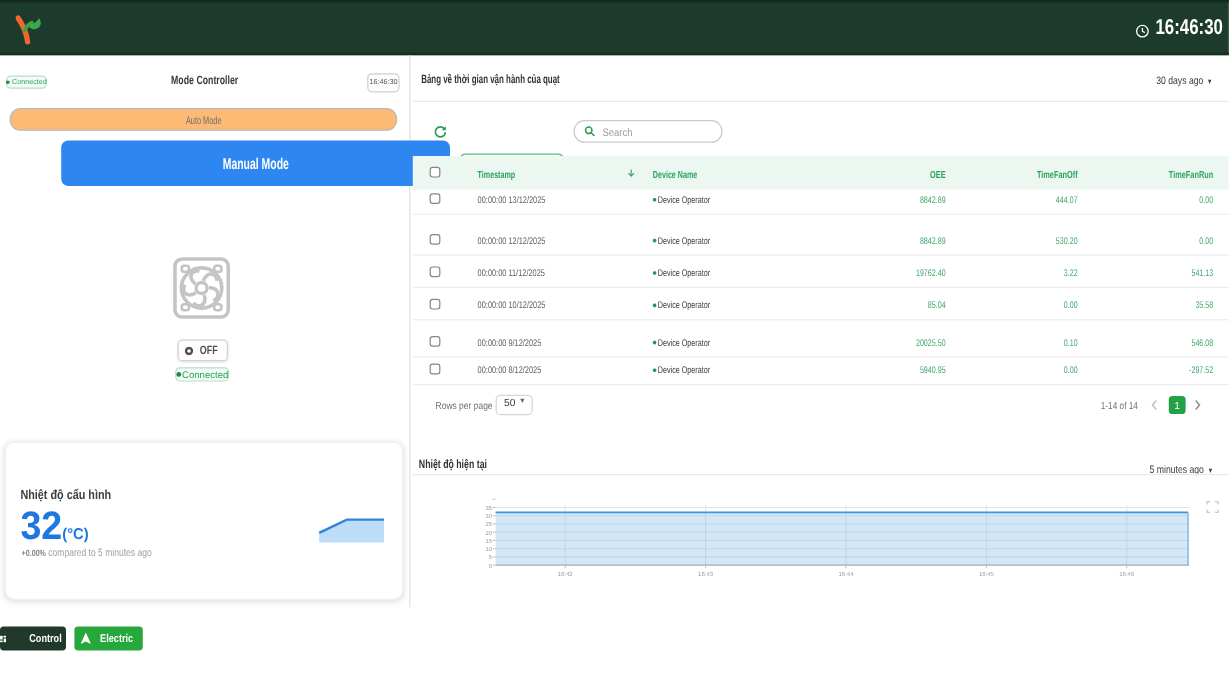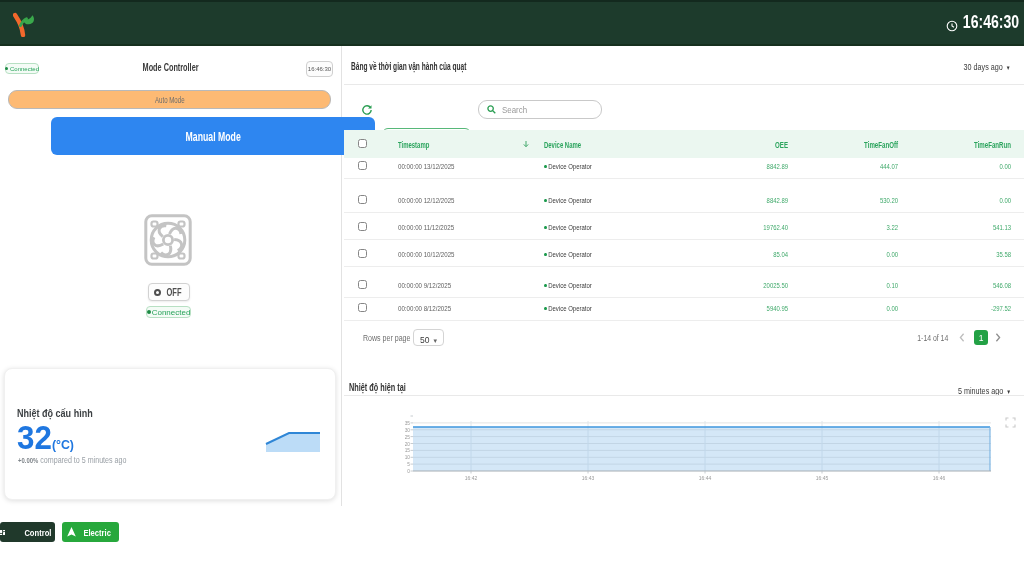--- a/index.html
+++ b/index.html
@@ -101,21 +101,21 @@
 .num { position:absolute; top:10px; color:#3fa96a; text-align:right; width:70px;
   transform:scaleX(0.74); transform-origin:100% 50%; }
 .n1 { right:236px; } .n2 { right:126px; } .n3 { right:13px; }
 
 
 #pgn { position:absolute; left:344px; top:322px; width:680px; height:30px;
   font-size:8.5px; color:#6f6f6f; }
 #rpp { position:absolute; left:19px; top:11px; }
 #rppsel { position:absolute; left:69px; top:7px; width:31px; height:17px;
   border:1px solid #d4d4d4; border-radius:4px; color:#3a3a3a; display:flex;
-  align-items:flex-end; justify-content:center; gap:4px; }
+  align-items:flex-start; justify-content:center; gap:4px; }
 #pginfo { position:absolute; right:76px; top:11px;margin-left:47px; }
 #pgprev { position:absolute; right:59px; top:11px; }
 #pgbox { position:absolute; right:36px; top:8px; width:14px; height:15px;
   background:#23a145; border-radius:3px; color:#fff; font-size:8.5px;
   display:flex; align-items:center; justify-content:center; }
 #pgnext { position:absolute; right:23px; top:11px; }
 
 
 #sect2title { position:absolute; left:349px; top:382px; font-size:10px;
   font-weight:bold; color:#323232; }

